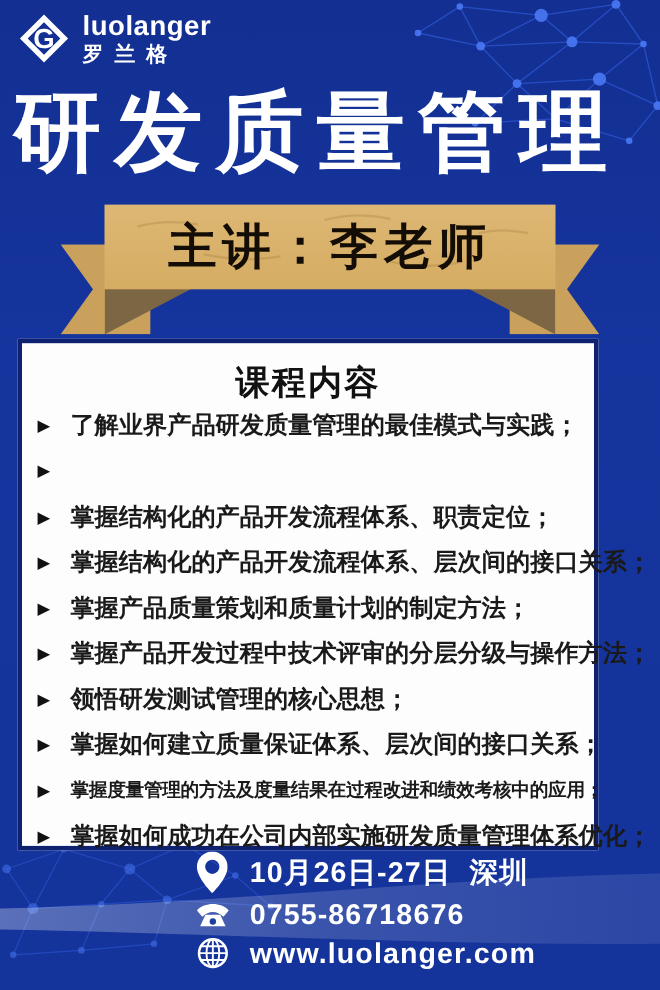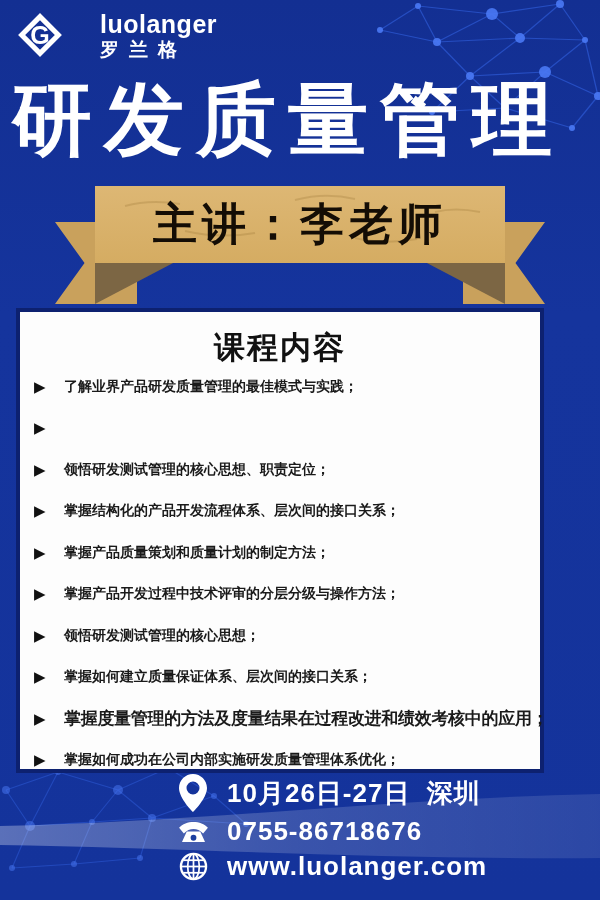--- a/index.html
+++ b/index.html
@@ -5,21 +5,21 @@
   html,body{margin:0;padding:0;}
   .poster{
     position:relative;width:600px;height:900px;overflow:hidden;
     background:linear-gradient(180deg,#132f92 0%,#15349d 35%,#14339b 100%);
     font-family:"Liberation Sans","DejaVu Sans",sans-serif;
   }
   
   #bg-decor{position:absolute;left:0;top:0;width:600px;height:900px;}
   
   .logo{position:absolute;left:14px;top:9px;display:flex;align-items:center;gap:9px;color:#fff;}
-  .logo-text{display:flex;flex-direction:column;line-height:1;margin-left:25px;}
+  .logo-text{display:flex;flex-direction:column;line-height:1;}
   .logo-latin{font-size:25px;font-weight:bold;letter-spacing:.5px;}
   .logo-cn{font-size:19px;font-weight:bold;letter-spacing:10px;margin-top:3px;}
   
   .title{
     position:absolute;left:0;top:80px;width:100%;
     font-size:80px;line-height:1;font-weight:900;color:#ffffff;
     letter-spacing:12px;margin:0;text-indent:12px;white-space:nowrap;
   }
   
   .tail{position:absolute;background:#c9a15c;}
@@ -46,21 +46,21 @@
     box-sizing:border-box;background:#fdfdfd;border:4px solid #0d2170;
     padding:16px 14px 0 14px;
   }
   .content-heading{
     margin:4px 0 0 0;text-align:center;font-size:31px;line-height:32px;
     font-weight:900;color:#111;letter-spacing:2px;
   }
   .content-list{list-style:none;margin:2px 0 0 0;padding:0;}
   .content-list li{display:flex;align-items:center;height:41.5px;color:#1a1a1a;}
   .li-bullet{font-size:15px;width:22px;flex:0 0 22px;margin-right:8px;color:#111;}
-  .li-text{font-size:14px;font-weight:bold;white-space:nowrap;letter-spacing:0;}
+  .li-text{font-size:22px;font-weight:bold;white-space:nowrap;letter-spacing:0;}
   .content-list li:nth-child(9) .li-text{font-size:17px;letter-spacing:-.3px;}
   
   .contact-row{position:absolute;left:175px;display:flex;align-items:center;gap:16px;height:36px;color:#fff;text-align:right;}
   .row-1{top:775px;}
   .row-2{top:813px;}
   .row-3{top:848px;}
   .ci{width:36px;flex:0 0 36px;display:flex;align-items:center;justify-content:center;}
   .ct{font-size:26px;font-weight:bold;letter-spacing:1px;white-space:pre;}
 </style>
 </head>
@@ -193,21 +193,21 @@
     <ul class="content-list">
       <li>
         <span class="li-bullet">▶</span>
         <span class="li-text">了解业界产品研发质量管理的最佳模式与实践；</span>
       </li>
       <li>
         <span class="li-bullet">▶</span>
       </li>
       <li>
         <span class="li-bullet">▶</span>
-        <span class="li-text">领悟研发测试管理的核心思想、职责定位；</span>
+        <span class="li-text">掌握结构化的产品开发流程体系、职责定位；</span>
       </li>
       <li>
         <span class="li-bullet">▶</span>
         <span class="li-text">掌握结构化的产品开发流程体系、层次间的接口关系；</span>
       </li>
       <li>
         <span class="li-bullet">▶</span>
         <span class="li-text">掌握产品质量策划和质量计划的制定方法；</span>
       </li>
       <li>

